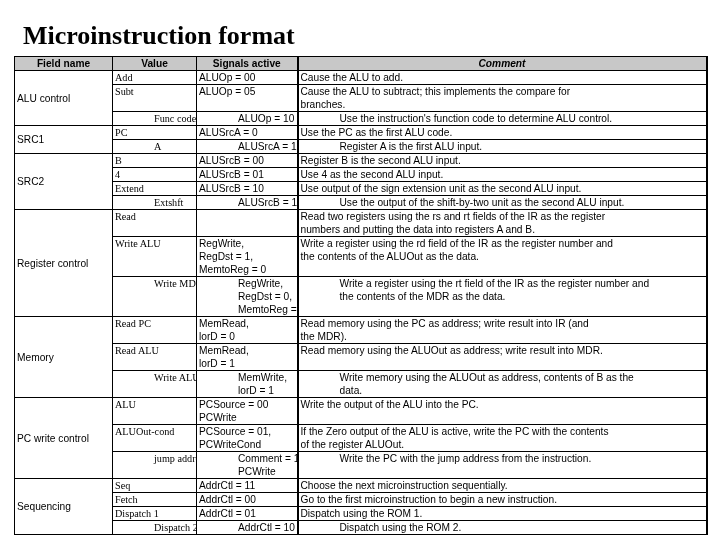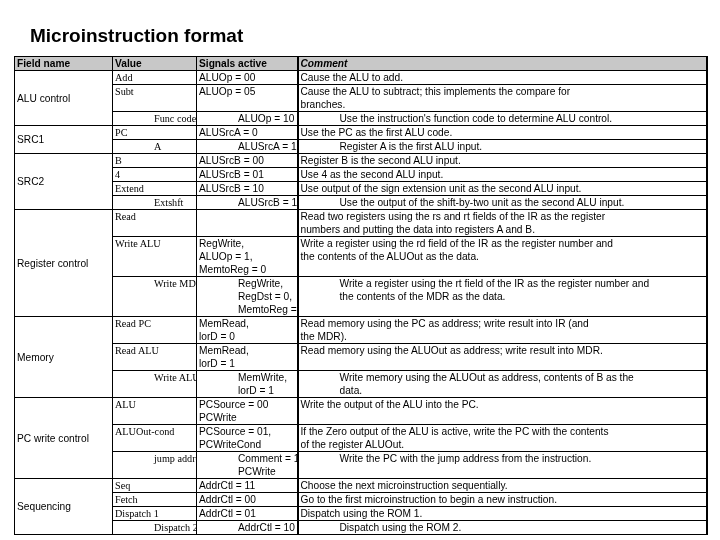--- a/index.html
+++ b/index.html
@@ -1,23 +1,23 @@
 <!DOCTYPE html>
 <html><head>
 <meta charset="utf-8">
 <style>
   html, body { margin:0; padding:0; }
   body { width:720px; height:540px; background:#ffffff; position:relative; overflow:hidden;
          font-family:"Liberation Sans", sans-serif; color:#000; }
-  .title { position:absolute; left:30px; top:20px; font-size:19px; font-weight:bold;
-           font-family:Liberation Sans, sans-serif; letter-spacing:0px; line-height:32px; }
+  .title { position:absolute; left:23px; top:20px; font-size:26px; font-weight:bold;
+           font-family:Liberation Serif, serif; letter-spacing:0px; line-height:32px; }
   table { position:absolute; left:14px; top:56px; border-collapse:collapse; table-layout:fixed;
           width:692px; font-size:10.2px; line-height:13px; }
   col.c1 { width:98px; } col.c2 { width:84px; } col.c3 { width:101px; } col.c4 { width:409px; }
-  th { background:#c8c8c8; font-weight:bold; text-align:left; border:1px solid #000;
+  th { background:#c8c8c8; font-weight:bold; text-align:center; border:1px solid #000;
        height:13px; padding:0 2px; font-size:10.2px; }
   td { border:1px solid #000; padding:0 2px; vertical-align:top; white-space:nowrap; overflow:hidden; }
   td.field { vertical-align:middle; white-space:normal; }
   td.c4 { border-left:2px solid #000; border-right:2px solid #000; }
   th.c4h { border-left:2px solid #000; border-right:2px solid #000;font-style:italic; }
   td.c2 { border-left:1.5px solid #000;font-family:Liberation Serif, serif; }
   .ln { display:block; height:13px; }
   tr.group-end td { border-bottom:1.5px solid #000;padding-left:41px; }
 </style>
 </head>
@@ -162,21 +162,21 @@
         </td>
       </tr>
       <tr>
         <td class="c2">
           <span class="ln">Write ALU</span>
           <span class="ln"></span>
           <span class="ln"></span>
         </td>
         <td>
           <span class="ln">RegWrite,</span>
-          <span class="ln">ALUOp = 1,</span>
+          <span class="ln">RegDst = 1,</span>
           <span class="ln">MemtoReg = 0</span>
         </td>
         <td class="c4">
           <span class="ln">Write a register using the rd field of the IR as the register number and</span>
           <span class="ln">the contents of the ALUOut as the data.</span>
           <span class="ln"></span>
         </td>
       </tr>
       <tr class="group-end">
         <td class="c2">

